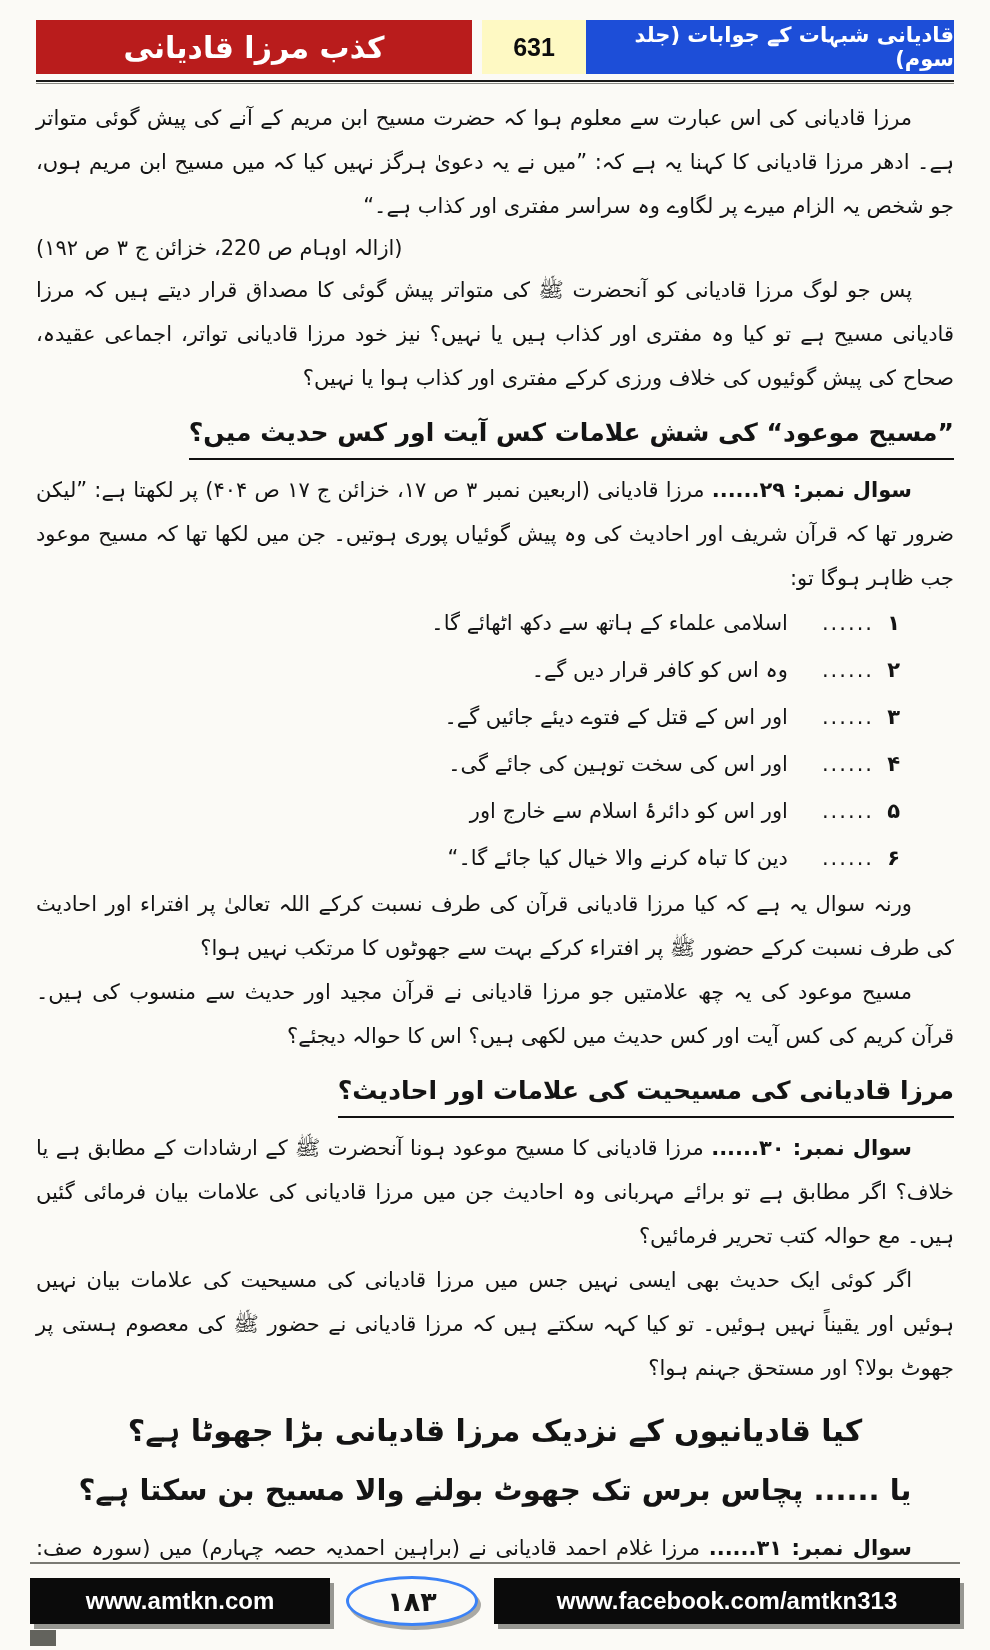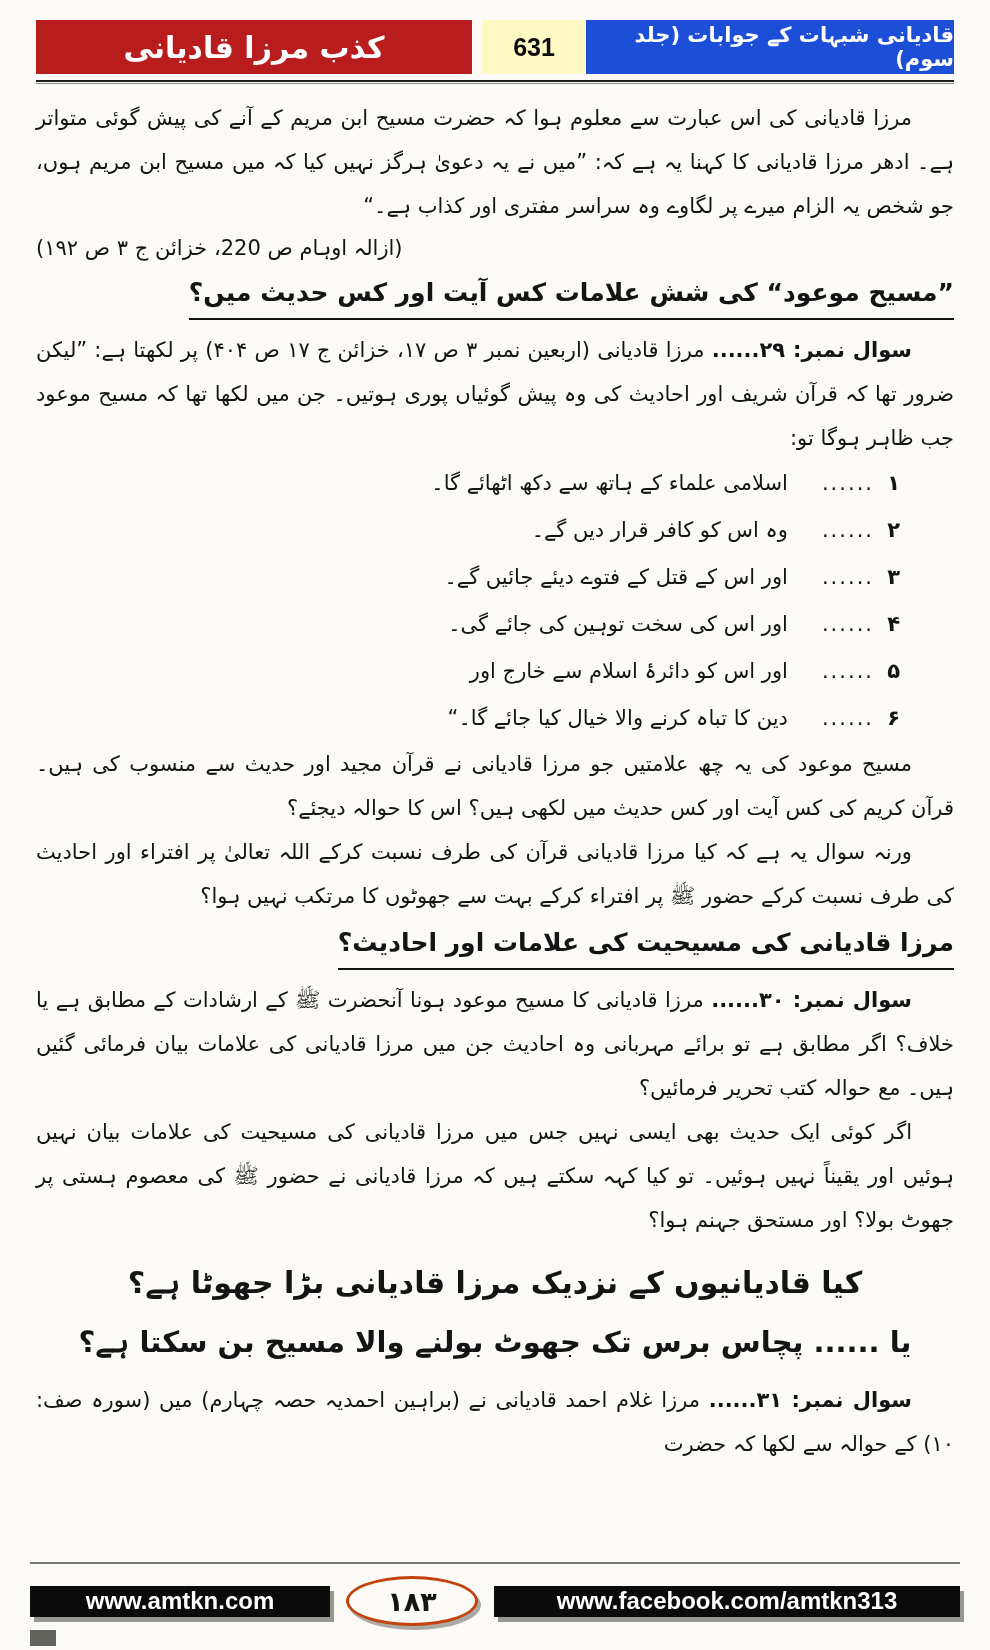--- a/index.html
+++ b/index.html
@@ -28,49 +28,49 @@
     background:#b91c1c; color:#fff; flex:1;
     display:flex; align-items:center; justify-content:center;
     font-size:30px; font-weight:bold;
   }
   .hdr-rule { margin-top:6px; border-top:2px solid #1a1a1a; border-bottom:1px solid #8a8a84; height:4px; }
 
   
   main { padding-top:12px; font-size:21px; line-height:44px; text-align:justify; }
   .para { text-indent:42px; }
   .citation { text-align:left; text-indent:0; line-height:40px; }
-  .h-wrap { margin:4px 0 8px;text-decoration:underline; }
+  .h-wrap { margin:12px 0 8px;text-decoration:underline; }
   .h-underline {
     font-weight:bold; font-size:25px; display:inline-block;
     border-bottom:2px solid #111; padding-bottom:5px; line-height:40px;
   }
   .qlabel { font-weight:bold; }
   .list { padding-right:54px; }
   .list-item { display:flex; align-items:baseline; line-height:47px; }
   .list-num { font-weight:bold; min-width:26px; }
   .list-dots { letter-spacing:2px; }
   .list-text { margin-right:34px; }
   .big-h { text-align:center; font-weight:bold; font-size:30px; line-height:54px; margin:14px 0 6px; }
   .big-h2 { text-align:center; font-weight:bold; font-size:29px; line-height:52px; margin:6px 0 10px; }
 
   
   .footer { position:absolute; left:0; right:0; bottom:24px; padding:0 30px; }
   .footer-rule { border-top:2px solid #7a7a74; margin-bottom:12px; }
   .footer-bars { display:flex; direction:ltr; align-items:center; gap:16px; }
   .f-bar {
-    background:#0b0b0b; color:#fff; height:31px;
+    background:#0b0b0b; color:#fff; height:46px;
     display:flex; align-items:center; justify-content:center;
     font-family:"Liberation Sans", sans-serif; font-weight:bold; font-size:24px;
     box-shadow:4px 5px 0 rgba(70,70,64,.55);
   }
   .f-left { flex:0 0 300px; }
   .f-right { flex:1; }
   .badge {
     flex:0 0 132px; height:50px; background:#fbfaf6;
-    border:3px solid #c2410c; border-radius:50%;
+    border:3px solid #3b82f6; border-radius:50%;
     display:flex; align-items:center; justify-content:center;
     font-size:27px; font-weight:bold; box-shadow:3px 4px 0 rgba(70,70,64,.45);
   }
   .corner-mark { position:absolute; left:30px; bottom:4px; width:26px; height:16px; background:#63635d; }
 </style>
 </head>
 <body>
 
 <div class="page">
   <div class="inner">
@@ -84,20 +84,21 @@
         <span>کذب مرزا قادیانی</span>
       </div>
     </header>
     <div class="hdr-rule"></div>
 
     <main>
 
       <p class="para">مرزا قادیانی کی اس عبارت سے معلوم ہوا کہ حضرت مسیح ابن مریم کے آنے کی پیش گوئی متواتر ہے۔ ادھر مرزا قادیانی کا کہنا یہ ہے کہ: ”میں نے یہ دعویٰ ہرگز نہیں کیا کہ میں مسیح ابن مریم ہوں، جو شخص یہ الزام میرے پر لگاوے وہ سراسر مفتری اور کذاب ہے۔“</p>
       <p class="citation">(ازالہ اوہام ص 220، خزائن ج ۳ ص ۱۹۲)</p>
 
+      <p class="para">پس جو لوگ مرزا قادیانی کو آنحضرت ﷺ کی متواتر پیش گوئی کا مصداق قرار دیتے ہیں کہ مرزا قادیانی مسیح ہے تو کیا وہ مفتری اور کذاب ہیں یا نہیں؟ نیز خود مرزا قادیانی تواتر، اجماعی عقیدہ، صحاح کی پیش گوئیوں کی خلاف ورزی کرکے مفتری اور کذاب ہوا یا نہیں؟</p>
 
       <div class="h-wrap">
         <span class="h-underline">”مسیح موعود“ کی شش علامات کس آیت اور کس حدیث میں؟</span>
       </div>
 
       <p class="para">
         <b class="qlabel">سوال نمبر: ۲۹......</b>
         <span>مرزا قادیانی (اربعین نمبر ۳ ص ۱۷، خزائن ج ۱۷ ص ۴۰۴) پر لکھتا ہے: ”لیکن ضرور تھا کہ قرآن شریف اور احادیث کی وہ پیش گوئیاں پوری ہوتیں۔ جن میں لکھا تھا کہ مسیح موعود جب ظاہر ہوگا تو:</span>
       </p>
 
@@ -127,23 +128,23 @@
           <span class="list-dots">......</span>
           <span class="list-text">اور اس کو دائرۂ اسلام سے خارج اور</span>
         </div>
         <div class="list-item">
           <span class="list-num">۶</span>
           <span class="list-dots">......</span>
           <span class="list-text">دین کا تباہ کرنے والا خیال کیا جائے گا۔“</span>
         </div>
       </div>
 
+      <p class="para">ورنہ سوال یہ ہے کہ کیا مرزا قادیانی قرآن کی طرف نسبت کرکے اللہ تعالیٰ پر افتراء اور احادیث کی طرف نسبت کرکے حضور ﷺ پر افتراء کرکے بہت سے جھوٹوں کا مرتکب نہیں ہوا؟</p>
+
       <p class="para">مسیح موعود کی یہ چھ علامتیں جو مرزا قادیانی نے قرآن مجید اور حدیث سے منسوب کی ہیں۔ قرآن کریم کی کس آیت اور کس حدیث میں لکھی ہیں؟ اس کا حوالہ دیجئے؟</p>
-
-      <p class="para">ورنہ سوال یہ ہے کہ کیا مرزا قادیانی قرآن کی طرف نسبت کرکے اللہ تعالیٰ پر افتراء اور احادیث کی طرف نسبت کرکے حضور ﷺ پر افتراء کرکے بہت سے جھوٹوں کا مرتکب نہیں ہوا؟</p>
 
       <div class="h-wrap">
         <span class="h-underline">مرزا قادیانی کی مسیحیت کی علامات اور احادیث؟</span>
       </div>
 
       <p class="para">
         <b class="qlabel">سوال نمبر: ۳۰......</b>
         <span>مرزا قادیانی کا مسیح موعود ہونا آنحضرت ﷺ کے ارشادات کے مطابق ہے یا خلاف؟ اگر مطابق ہے تو برائے مہربانی وہ احادیث جن میں مرزا قادیانی کی علامات بیان فرمائی گئیں ہیں۔ مع حوالہ کتب تحریر فرمائیں؟</span>
       </p>
 

